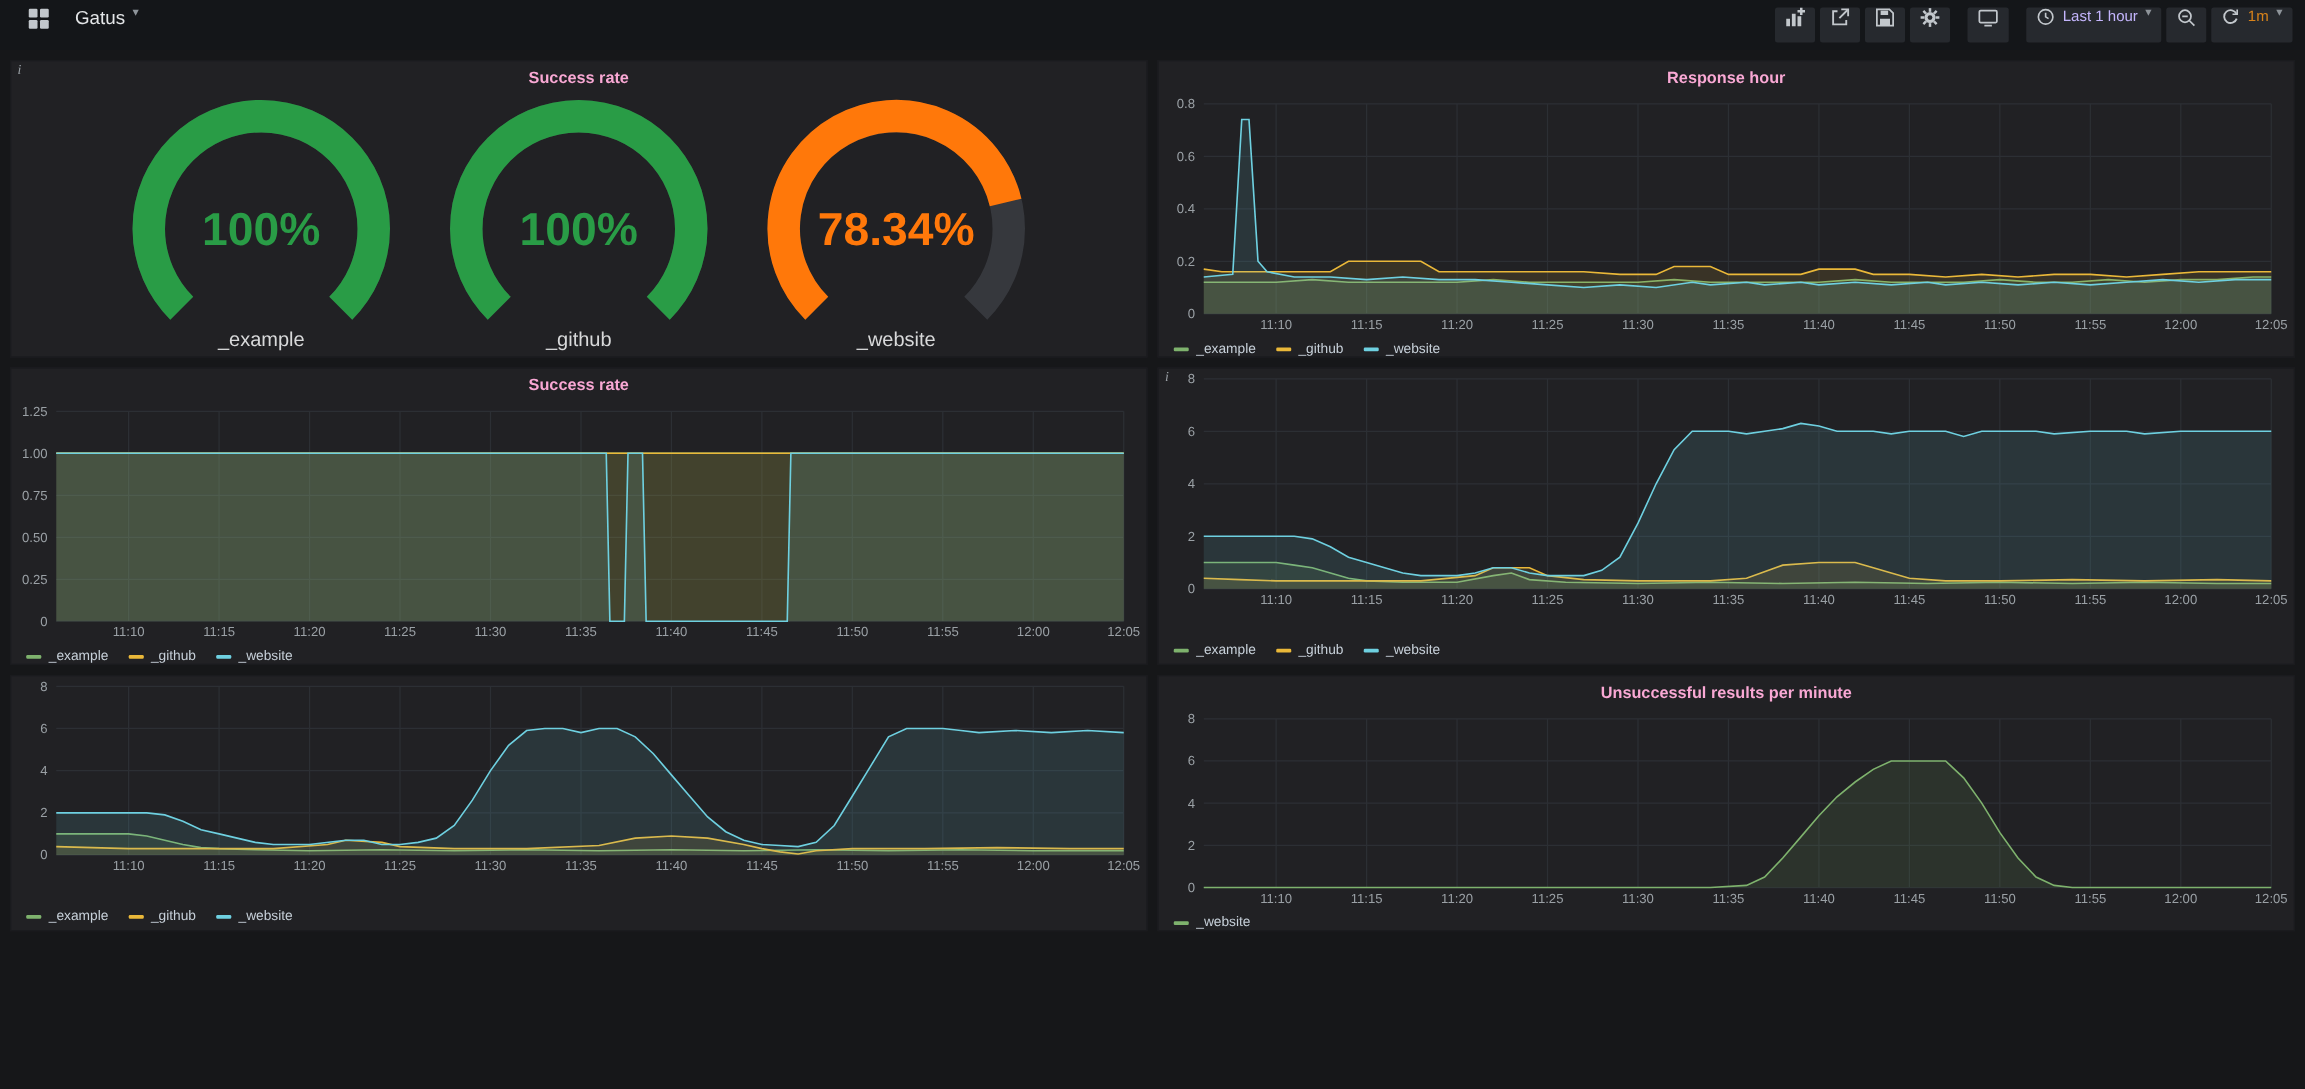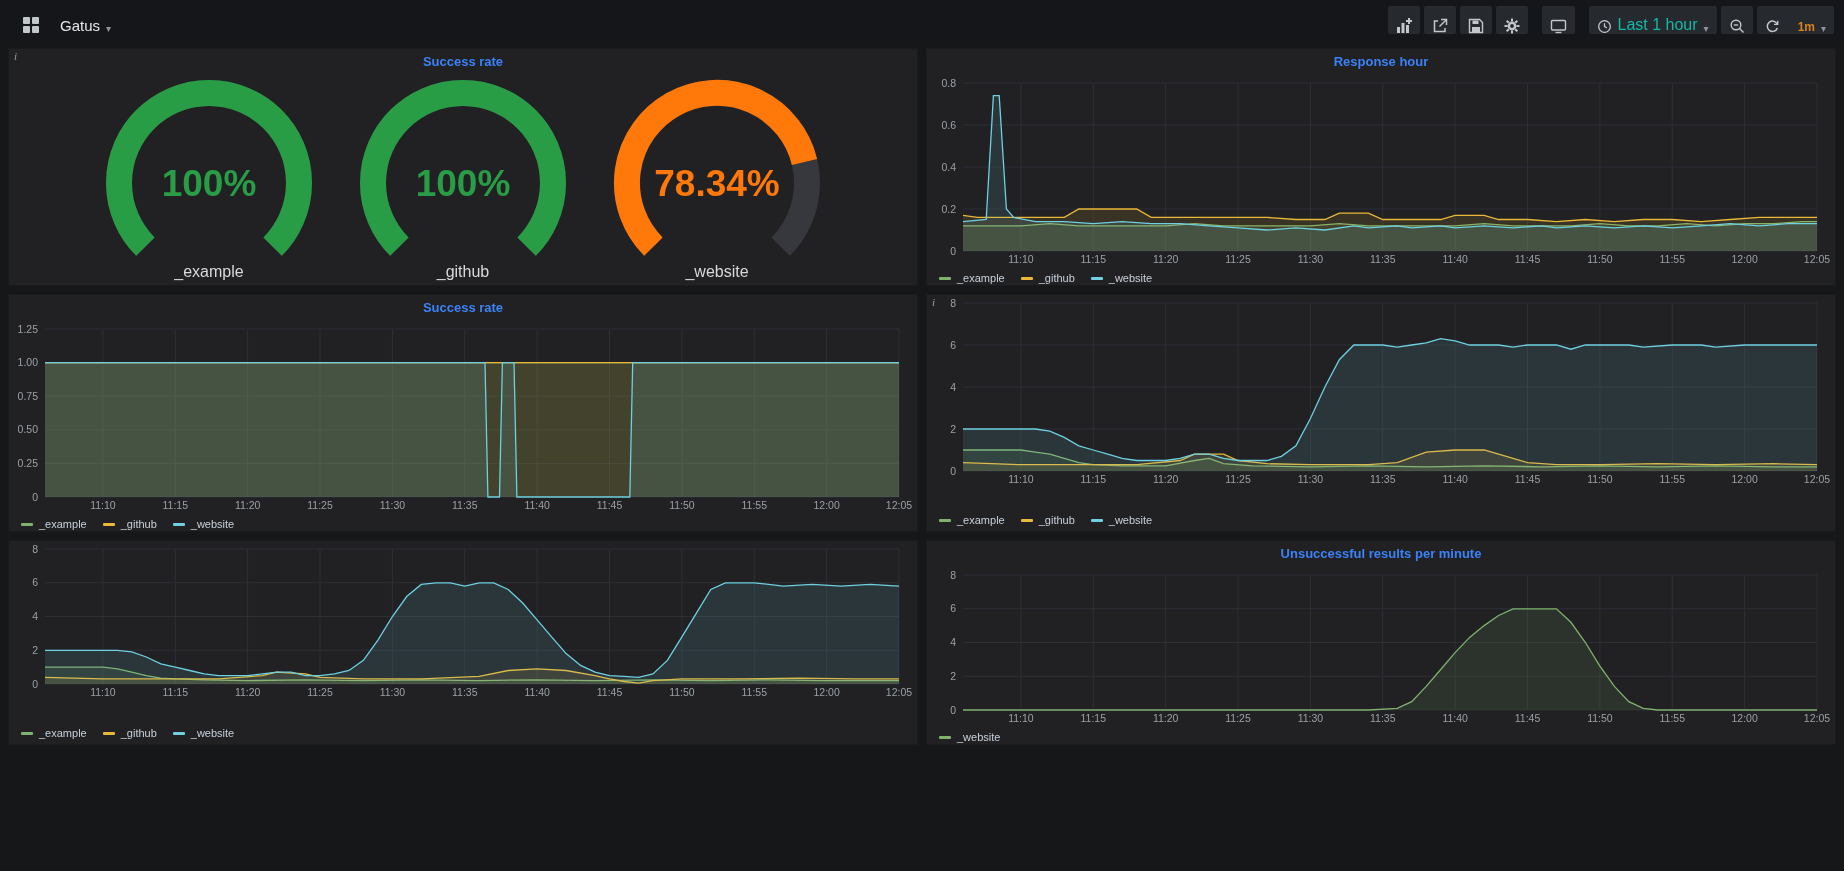--- a/index.html
+++ b/index.html
@@ -10,46 +10,46 @@
     font-family:"Liberation Sans", sans-serif;
     color:#d8d9da;
   }
   
   .navbar {
     height:40px; display:flex; align-items:center; justify-content:space-between;
     padding:0 10px; background:#141619;
   }
   .nav-left, .nav-right { display:flex; align-items:center; }
   .nav-btn {
-    display:inline-flex; align-items:flex-end; gap:6px;
+    display:inline-flex; align-items:flex-start; gap:6px;
     height:28px; min-width:28px; padding:0 8px; margin-left:4px;
     background:#26292e; border:none; border-radius:2px;
     color:#c2c7cc; font-size:12px; font-family:inherit; cursor:pointer;
   }
   .nav-btn.ghost { background:transparent; }
   .nav-btn svg { display:block; }
   .brand-title { font-size:15px; color:#e4e6e8; font-weight:400; }
   .caret { font-size:10px; color:#8e949a; line-height:1; }
   .gap-left { margin-left:14px; }
-  .nav-label { color:#14b8a6; font-size:16px; }
-  .refresh-label { font-size:12px; font-weight:700;margin-left:12px; }
+  .nav-label { color:#c4b5fd; font-size:12px; }
+  .refresh-label { font-size:12px; font-weight:400; }
   
   .dashboard {
     display:grid;
     grid-template-columns:1fr 1fr;
     grid-template-rows:238px 238px 205px;
     gap:8px; padding:8px;
   }
   .panel {
     position:relative; background:#212124; border:1px solid #1a1b1e;
     display:flex; flex-direction:column; overflow:hidden;
   }
   .panel-title {
     flex:0 0 26px; line-height:26px; text-align:center;
-    font-size:13px; font-weight:600; color:#3b82f6; cursor:pointer;
+    font-size:13px; font-weight:600; color:#f9a8d4; cursor:pointer;
   }
   .panel-info {
     position:absolute; top:1px; left:5px; z-index:2;
     font-size:11px; font-style:italic; font-family:"Liberation Serif", serif;
     color:#9aa0a5; cursor:pointer;
   }
   .chart-wrap { flex:1 1 auto; position:relative; }
   .legend {
     flex:0 0 18px; display:flex; align-items:center; gap:16px;
     padding:0 12px 4px; font-size:11px; color:#c7d0d9;

